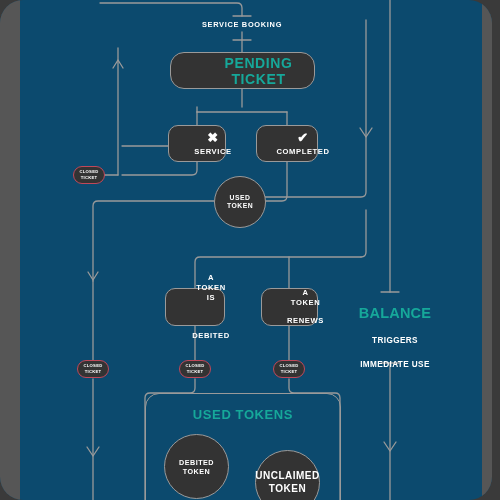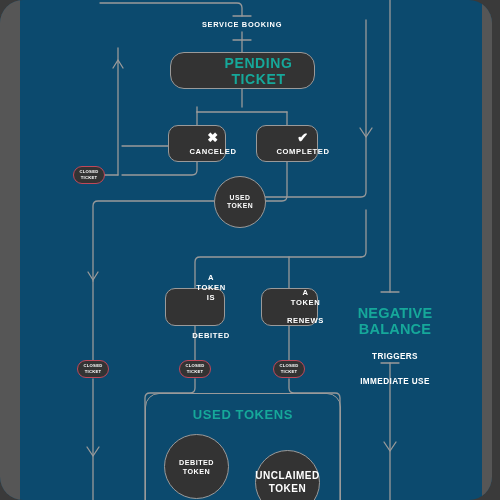--- a/index.html
+++ b/index.html
@@ -197,21 +197,21 @@
   </svg>
 
   <div class="plain-label" style="left:182px; top:20px; width:120px; font-size:7.4px;">SERVICE BOOKING</div>
 
   <div class="node node-accent" style="left:170px; top:52px; width:145px; height:37px; font-size:14px;">
     <span>PENDING TICKET</span>
   </div>
 
   <div class="node" style="left:168px; top:125px; width:58px; height:37px;">
     <span class="glyph">✖</span>
-    <span class="node-label">CANCELED</span>
+    <span class="node-label">SERVICE</span>
   </div>
 
   <div class="node" style="left:256px; top:125px; width:62px; height:37px;">
     <span class="glyph">✔</span>
     <span class="node-label">COMPLETED</span>
   </div>
 
   <div class="circle" style="left:214px; top:176px; width:52px; height:52px; font-size:6.8px;">
     <span>USED</span>
     <span>TOKEN</span>
@@ -254,19 +254,18 @@
     <span>DEBITED</span>
     <span>TOKEN</span>
   </div>
 
   <div class="circle" style="left:255px; top:450px; width:65px; height:65px; font-size:10px;">
     <span>UNCLAIMED</span>
     <span>TOKEN</span>
   </div>
 
   <div class="side-note" style="left:345px; top:305px; width:100px;">
-    <span class="big">NEGATIVE</span>
     <span class="big">BALANCE</span>
     <span class="small">TRIGGERS</span>
     <span class="small">IMMEDIATE USE</span>
   </div>
 
 </div>
 
 </body></html>

